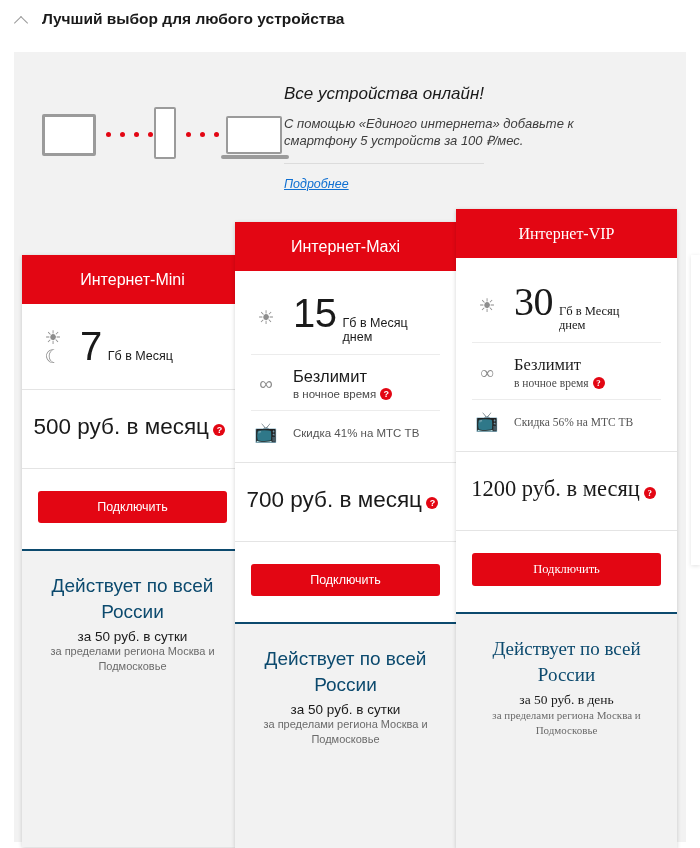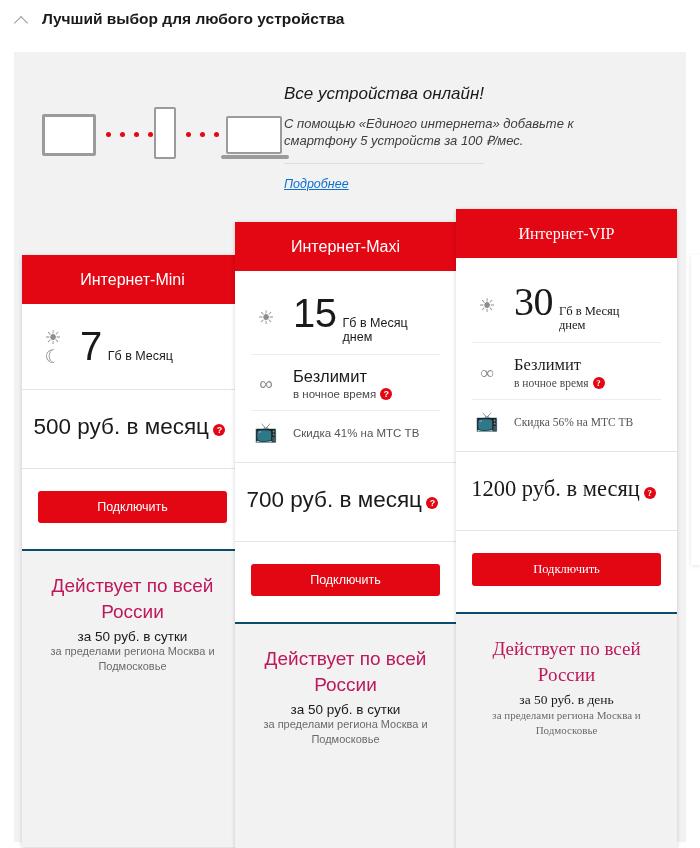--- a/index.html
+++ b/index.html
@@ -231,21 +231,21 @@
     cursor: pointer;
   }
   .foot {
     background: #f2f2f2;
     flex: 1 1 auto;
     text-align: center;
     padding: 22px 14px 10px 14px;
   }
   .foot-title {
     font-size: 19px;
-    color: #be185d;
+    color: #0c4a6e;
     line-height: 26px;
   }
   .foot-sub {
     font-size: 13.5px;
     color: #1a1a1a;
     margin-top: 4px;
   }
   .foot-note {
     font-size: 11px;
     color: #6b6b6b;

